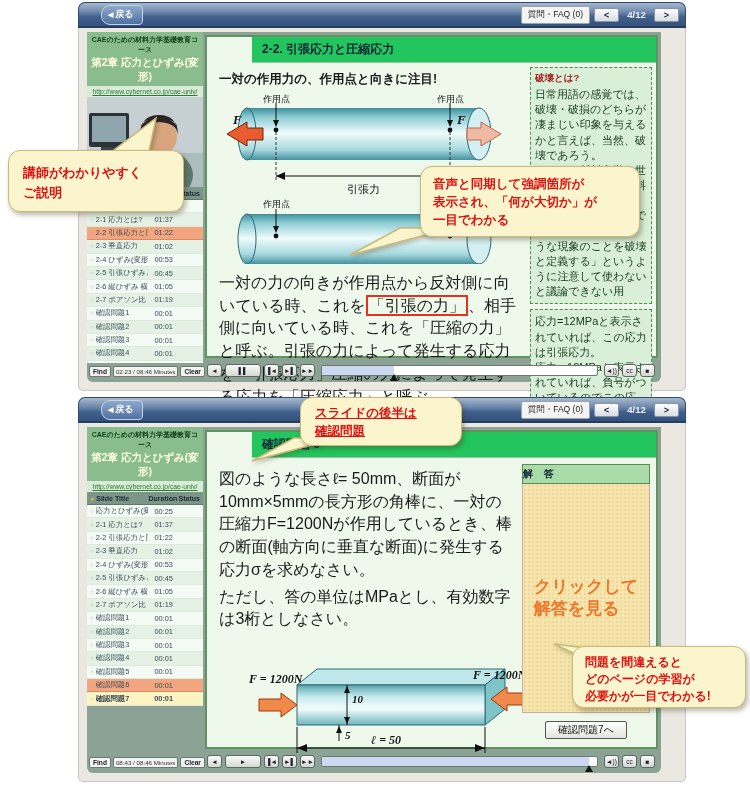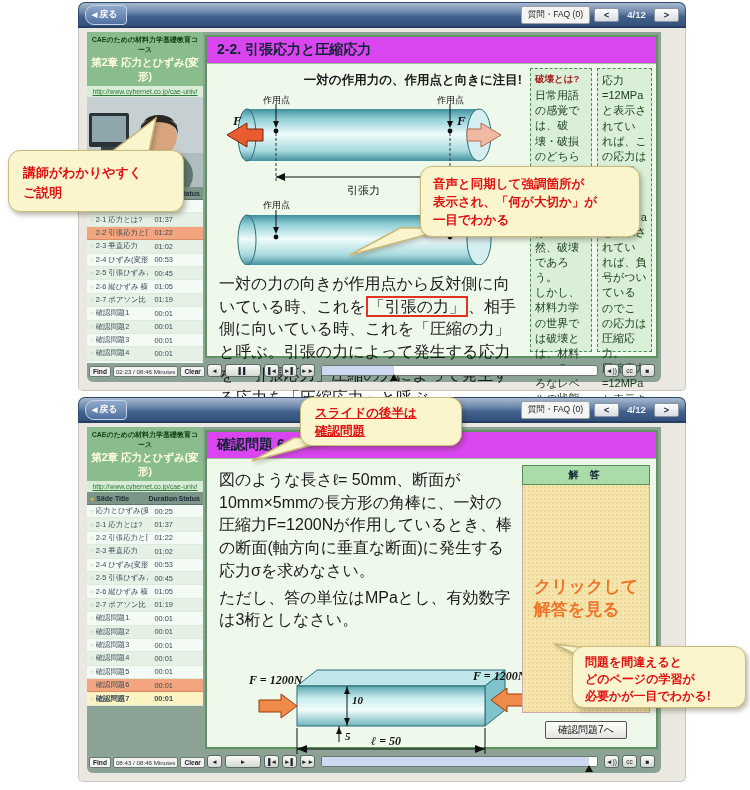--- a/index.html
+++ b/index.html
@@ -6,21 +6,21 @@
   html,body { width:750px; height:790px; background:#fff; font-family:"Liberation Sans", sans-serif; }
   body { position:relative; overflow:hidden; }
 
   
   .window { position:absolute; width:608px; }
   .titlebar { height:26px; border-radius:7px 7px 0 0;
     background:linear-gradient(#a8b9ce, #6c87ab 40%, #41608c 60%, #32517c);
     border:1px solid #2e4a70; border-bottom:2px solid #243d60;
     display:flex; align-items:center; padding:0 6px; }
   .btn-back { background:linear-gradient(#8fa9cc,#4f71a0); color:#fff; font-size:9px; font-weight:bold;
-    border:1px solid #c5d3e6; border-radius:9px 4px 4px 9px; padding:2px 8px 3px 6px; cursor:pointer; }
+    border:1px solid #c5d3e6; border-radius:9px 4px 4px 9px; padding:2px 8px 3px 6px; cursor:pointer;margin-left:16px; }
   .btn-back::before { content:"◀ "; font-size:7px; }
   .tb-right { margin-left:auto; display:flex; align-items:center; gap:4px; }
   .btn-faq { background:#f4f4f2; border:1px solid #9aa2ac; border-radius:2px; font-size:8.5px; padding:2px 6px; color:#222; }
   .btn-nav { background:linear-gradient(#fdfdfd,#d8dde4); border:1px solid #8a94a2; border-radius:2px;
     font-size:9px; font-weight:bold; padding:1px 9px; color:#223; }
   .tb-page { color:#eef2f8; font-size:9.5px; font-weight:bold; padding:0 4px; }
   .app { background:#eae8e1; border:1px solid #c9c7bf; border-top:none; border-radius:0 0 5px 5px;
     padding:4px 24px 8px 8px; height:calc(100% - 26px); }
   .workspace { background:#8ba295; border-radius:0 0 6px 6px; height:100%; display:flex; flex-direction:column; }
   .ws-row { flex:1; display:flex; min-height:0; }
@@ -46,44 +46,44 @@
   .srow .ss { flex:1; }
   .srow.active { background:#f2a57e; border-bottom:1px solid #d98c62; }
   .srow.pending { background:#fbf3c2;font-weight:bold; }
   .sb-foot { margin-top:auto; display:flex; align-items:center; gap:2px; padding:3px 2px 5px; }
   .sb-btn { background:#f2f2ee; border:1px solid #6a7a72; border-radius:2px; font-size:6.6px; font-weight:bold; color:#223; padding:1px 3px; white-space:nowrap; }
   .sb-time { background:#f2f2ee; border:1px solid #6a7a72; border-radius:2px; font-size:6.2px; color:#334; padding:1px 2px; white-space:nowrap; }
 
   
   .main-col { flex:1; display:flex; flex-direction:column; min-width:0; }
   .frame { margin:3px 3px 0 2px; border:2px solid #5f935f; background:#eef9ec; flex:1; display:flex; flex-direction:column; min-height:0; }
-  .slide-titlebar { background:#d946ef; border-bottom:1px solid #9cc49c; font-size:14px; font-weight:bold; color:#123;
-    padding:4px 10px; }
+  .slide-titlebar { background:#22c55e; border-bottom:1px solid #9cc49c; font-size:12px; font-weight:bold; color:#123;
+    padding:4px 10px;margin-left:45px; }
   .slide-body { flex:1; display:flex; min-height:0; }
   .slide-text { flex:1; padding:8px 8px 4px 12px; min-width:0; }
-  .slide-heading { font-size:12.5px; font-weight:bold; color:#1a1a1a; margin-bottom:4px;text-align:right; }
+  .slide-heading { font-size:12.5px; font-weight:bold; color:#1a1a1a; margin-bottom:4px; }
   .para { font-size:16px; line-height:1.42; color:#1a1a1a; margin-top:4px; white-space:pre-line; }
   .hl-red { border:2px solid #e23222; padding:0 1px; }
-  .notes { width:126px; padding:4px 4px 4px 0; display:flex; flex-direction:row; gap:5px; }
+  .notes { width:126px; padding:4px 4px 4px 0; display:flex; flex-direction:column; gap:5px; }
   .note-box { background:#d9efd7; border:1px dashed #4e8a52; padding:4px 4px; }
   .note-title { color:#a31f1f; font-weight:bold; font-size:9.5px; margin-bottom:2px; }
   .note-text { color:#173a1c; font-size:11px; line-height:1.38; white-space:pre-line; }
 
   
   .player { height:24px; display:flex; align-items:center; gap:3px; padding:0 6px 0 4px; }
   .pbtn { background:linear-gradient(#fafaf8,#d4d8d2); border:1px solid #5a6a62; border-radius:3px;
     font-size:6.5px; color:#223; height:13px; min-width:15px; display:flex; align-items:center; justify-content:center; }
   .pbtn.wide { min-width:36px; }
   .ptrack { flex:1; height:11px; background:#fff; border:1px solid #6a7a72; border-radius:2px; position:relative; margin:0 3px; }
   .pfill { height:100%; background:#ccd9f0; }
   .pthumb { position:absolute; top:8px; width:0; height:0; border-left:4px solid transparent; border-right:4px solid transparent; border-bottom:7px solid #111; transform:translateX(-4px); }
 
   
   .ans-col { width:134px; padding:6px 6px 6px 0; display:flex; flex-direction:column; }
-  .ans-head { background:#aadcaa; border:1px solid #5a8a5a; text-align:center; font-size:10px; font-weight:bold; color:#123; padding:2px 0; letter-spacing:4px; }
+  .ans-head { background:#aadcaa; border:1px solid #5a8a5a; text-align:left; font-size:10px; font-weight:bold; color:#123; padding:2px 0; letter-spacing:4px; }
   .ans-body { border:1px solid #caa; border-top:none; background:#f6e5ac;
     background-image:radial-gradient(#ecd898 1px, transparent 1px); background-size:4px 4px;
     flex:1; display:flex; align-items:center; justify-content:center; }
   .ans-hint { color:#f0742a; font-size:17px; font-weight:bold; line-height:1.3; white-space:pre-line; text-align:left; }
   .ans-next { margin:8px auto 2px; background:linear-gradient(#fff,#e4e4e0); border:1px solid #555; border-radius:2px;
     font-size:10px; color:#111; padding:1px 12px; }
 
   
   .callout { position:absolute; background:#fbf5cd; border:1.5px solid #c9b97a; border-radius:12px;
     box-shadow:2px 3px 5px rgba(60,50,20,.35); color:#e01010; font-weight:bold; z-index:50;

